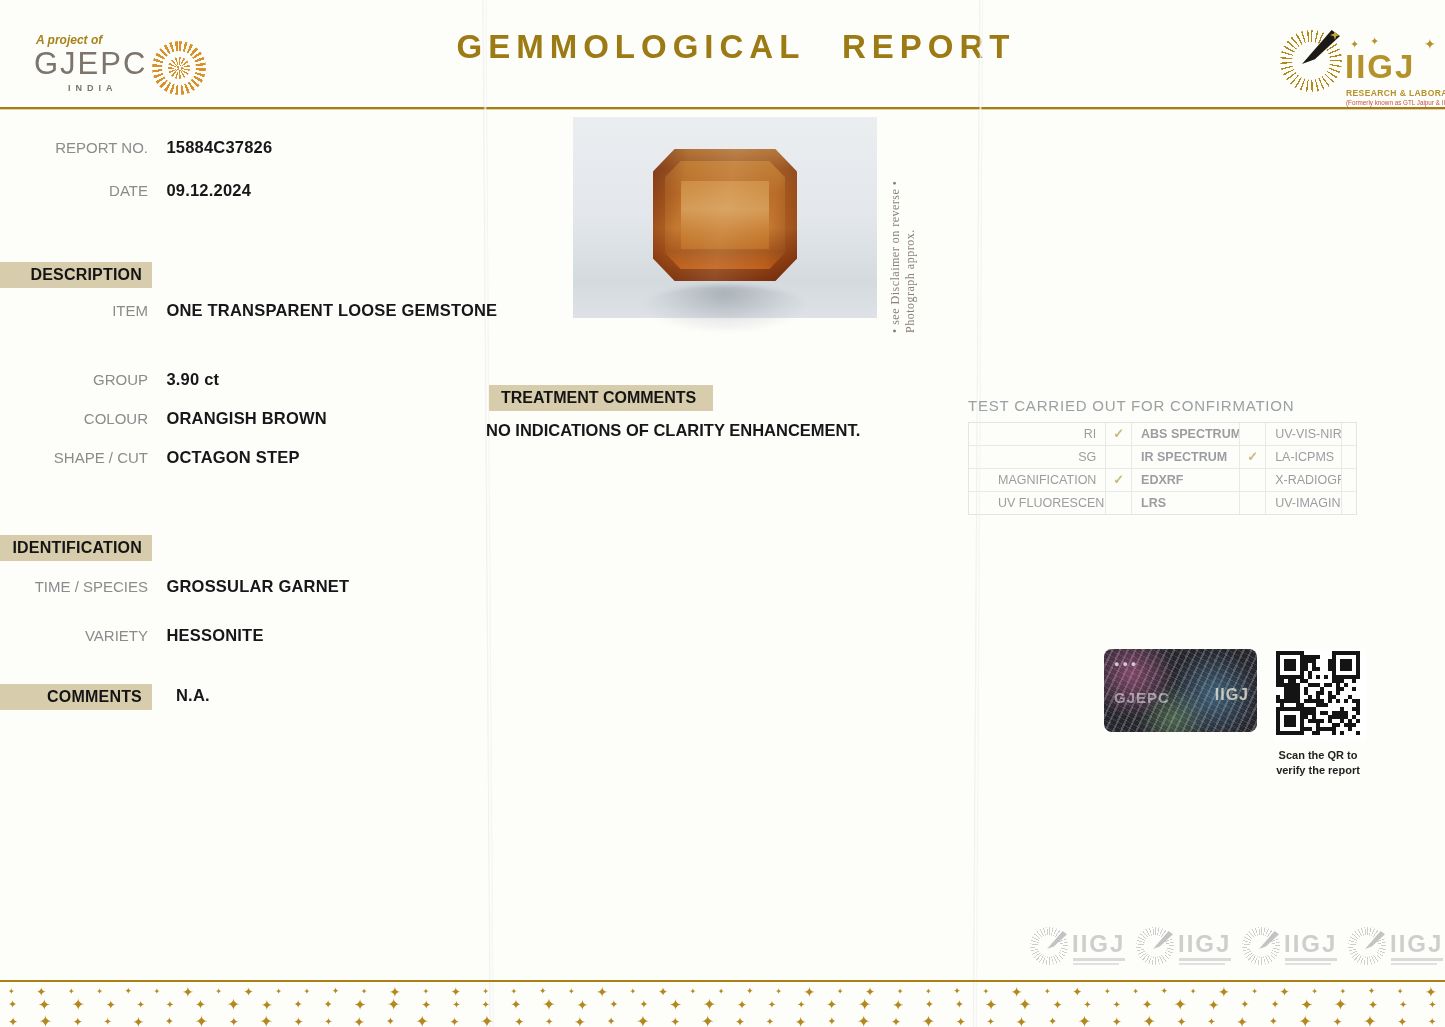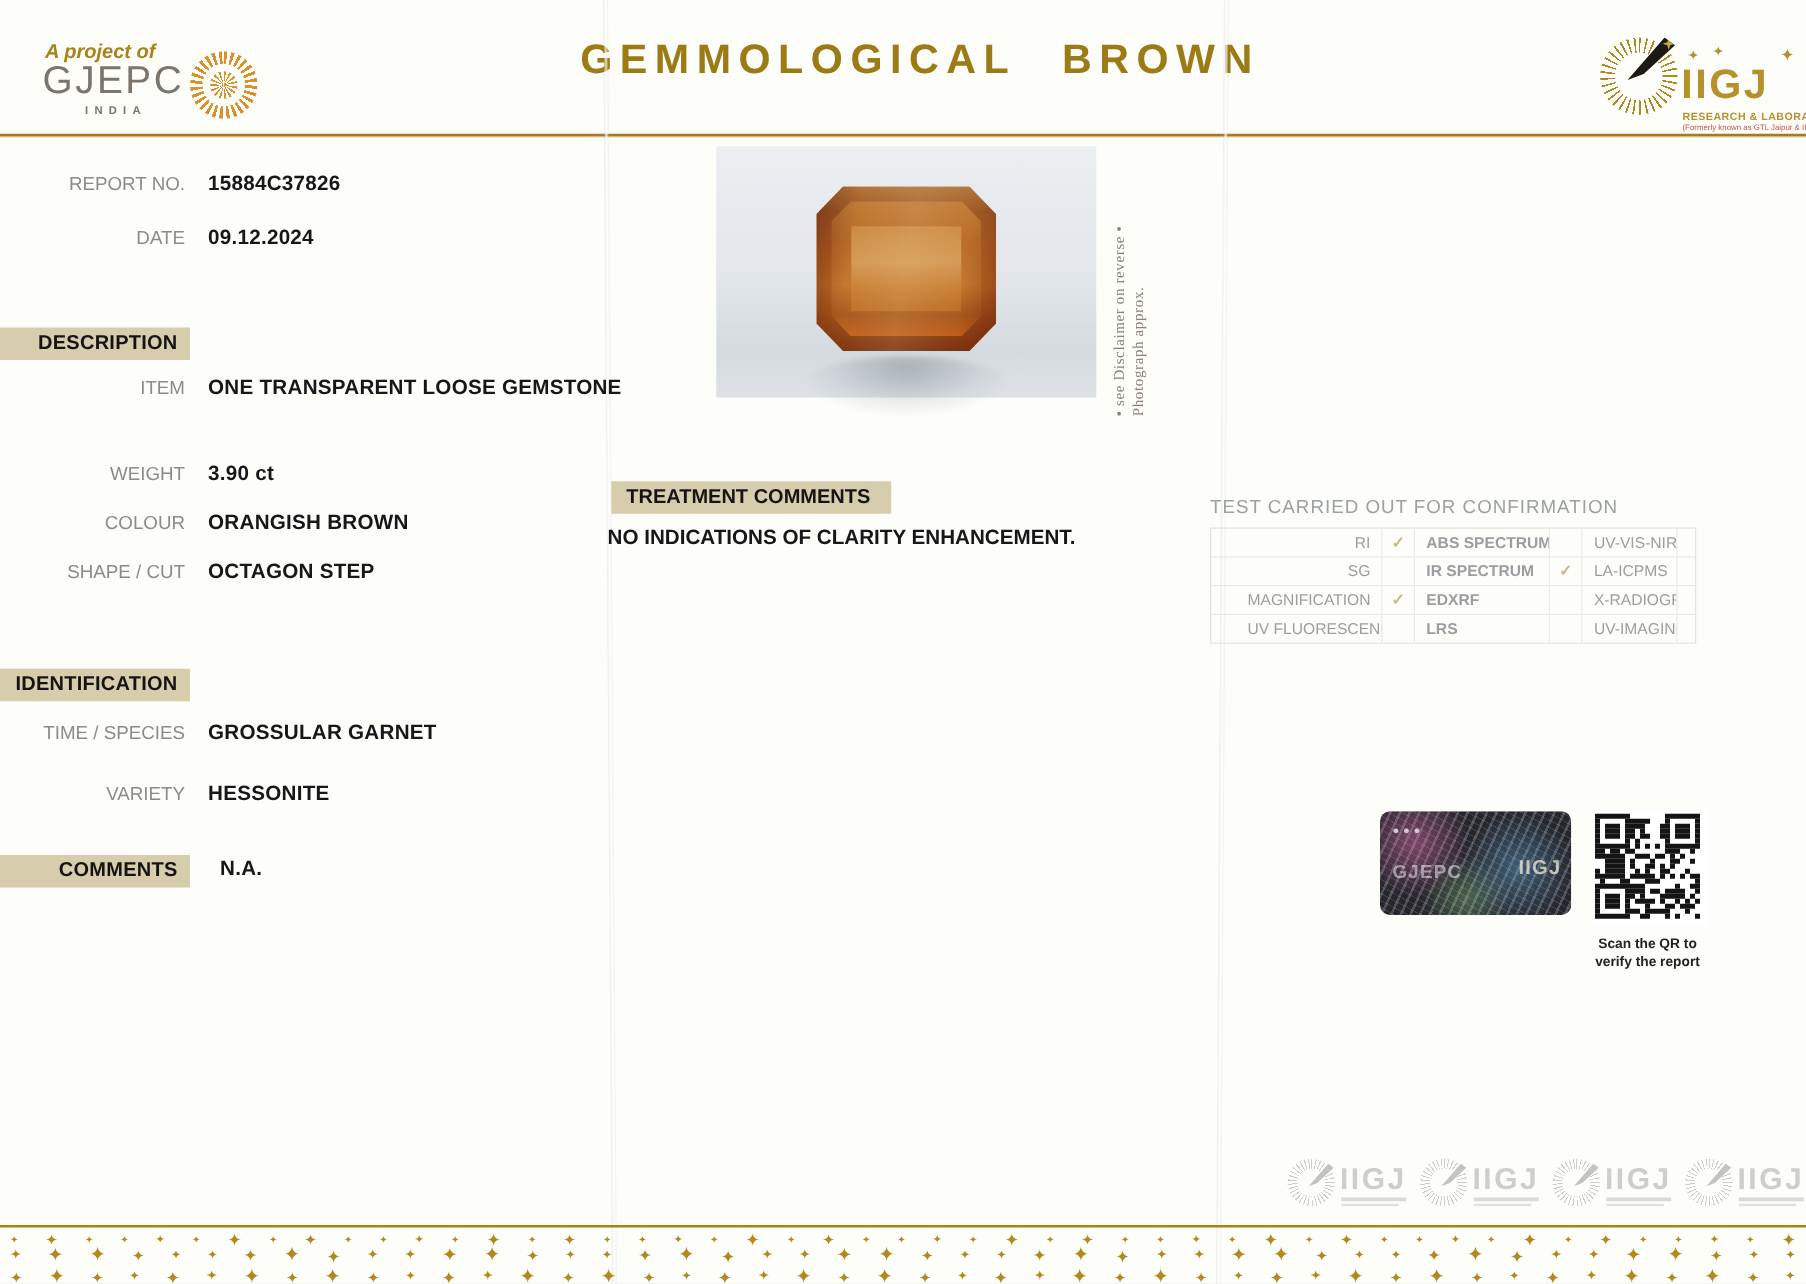--- a/index.html
+++ b/index.html
@@ -12,21 +12,21 @@
 
   
   .gold-rule{position:absolute;left:0;right:0;top:107px;height:2px;background:#a57d12;box-shadow:0 1px 0 rgba(165,125,18,.35);}
   .title{
     position:absolute;left:736px;top:28px;transform:translateX(-50%);
     font-size:33px;font-weight:700;letter-spacing:6px;word-spacing:22px;color:#9c7a14;white-space:nowrap;
   }
 
   
   .gjepc{position:absolute;left:34px;top:33px;width:170px;height:66px;}
-  .gj-tag{position:absolute;left:2px;top:0;font-size:16px;font-style:italic;font-weight:700;color:#a8831c;}
+  .gj-tag{position:absolute;left:2px;top:0;font-size:12px;font-style:italic;font-weight:700;color:#a8831c;}
   .gj-name{position:absolute;left:0;top:13px;font-size:31px;font-weight:500;letter-spacing:2px;color:#7b756b;}
   .gj-india{position:absolute;left:34px;top:50px;font-size:9px;font-weight:700;letter-spacing:5px;color:#7b756b;}
   .gj-mandala{position:absolute;left:118px;top:8px;width:54px;height:54px;border-radius:50%;
     background:repeating-conic-gradient(#d9912d 0deg 6deg,rgba(217,145,45,0) 6deg 13deg);}
   .gj-mandala::before{content:'';position:absolute;inset:10px;border-radius:50%;background:#fdfdfa;}
   .gj-mandala::after{content:'';position:absolute;inset:16px;border-radius:50%;
     background:repeating-conic-gradient(#d9912d 0deg 10deg,rgba(217,145,45,0) 10deg 24deg);}
 
   
   .iigj{position:absolute;left:1272px;top:22px;width:172px;height:82px;}
@@ -137,21 +137,21 @@
 
 <div class="page">
 
   <div class="gjepc">
     <div class="gj-tag">A project of</div>
     <div class="gj-name">GJEPC</div>
     <div class="gj-india">INDIA</div>
     <div class="gj-mandala"></div>
   </div>
 
-  <div class="title">GEMMOLOGICAL BROWN</div>
+  <div class="title">GEMMOLOGICAL REPORT</div>
 
   <div class="iigj">
     <div class="iigj-burst"></div>
     <div class="iigj-comet"></div>
     <span class="iigj-star" style="left:78px;top:16px;">✦</span>
     <span class="iigj-star" style="left:98px;top:13px;">✦</span>
     <span class="iigj-star" style="left:152px;top:14px;font-size:14px;">✦</span>
     <div class="iigj-name">IIGJ</div>
     <div class="iigj-sub">RESEARCH &amp; LABORATORIES</div>
     <div class="iigj-note">(Formerly known as GTL Jaipur &amp; IIGJ-GTL, Delhi)</div>
@@ -171,21 +171,21 @@
     <span class="fvalue">09.12.2024</span>
   </div>
 
   <div class="shead" style="top:262px;">DESCRIPTION</div>
 
   <div class="frow" style="top:301px;">
     <span class="flabel">ITEM</span>
     <span class="fvalue">ONE TRANSPARENT LOOSE GEMSTONE</span>
   </div>
   <div class="frow" style="top:370px;">
-    <span class="flabel">WEIGHT</span>
+    <span class="flabel">GROUP</span>
     <span class="fvalue">3.90 ct</span>
   </div>
   <div class="frow" style="top:409px;">
     <span class="flabel">COLOUR</span>
     <span class="fvalue">ORANGISH BROWN</span>
   </div>
   <div class="frow" style="top:448px;">
     <span class="flabel">SHAPE / CUT</span>
     <span class="fvalue">OCTAGON STEP</span>
   </div>

